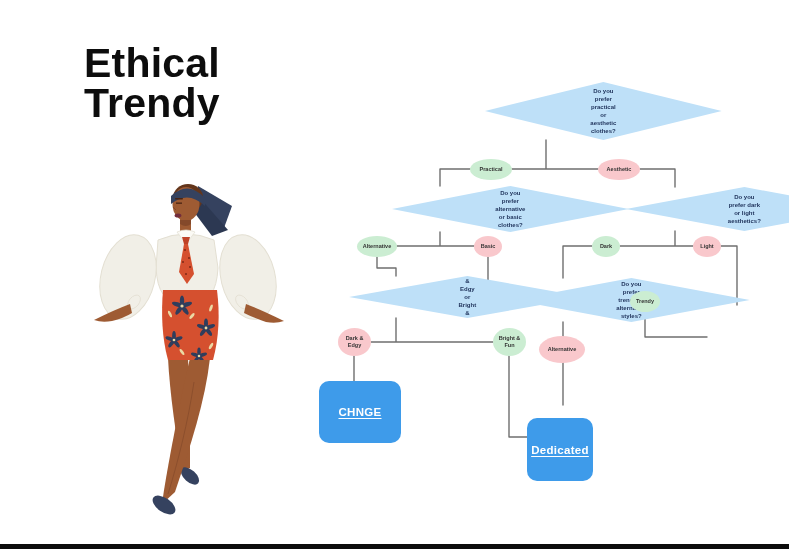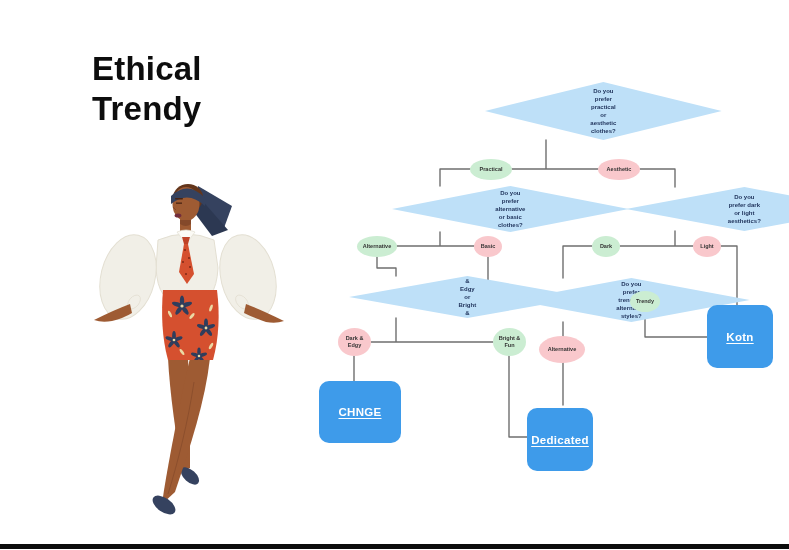--- a/index.html
+++ b/index.html
@@ -1,23 +1,23 @@
 <!DOCTYPE html>
 <html><head>
 <meta charset="utf-8">
 <style>
   html,body { margin:0; padding:0; background:#ffffff; }
   .canvas {
     position:relative; width:789px; height:550px; background:#ffffff;
     overflow:hidden; font-family:"Liberation Sans", sans-serif;
   }
   .title {
-    position:absolute; left:84px; top:49px; z-index:5;
-    font-size:33px; font-weight:800; line-height:40px;
-    color:#0d0d0d; letter-spacing:0.2px;margin-left:8px;
+    position:absolute; left:84px; top:43px; z-index:5;
+    font-size:41px; font-weight:800; line-height:40px;
+    color:#0d0d0d; letter-spacing:0.2px;
   }
   .title span { display:block; }
 
   .connectors { position:absolute; left:0; top:0; z-index:1; }
   .illustration { position:absolute; left:78px; top:172px; width:230px; height:350px; z-index:2; }
 
   .node {
     position:absolute; display:flex; align-items:center; justify-content:center;
     text-align:center; box-sizing:border-box;
   }
@@ -171,17 +171,16 @@
   <div class="node oval green" style="left:357px;top:236px;width:40px;height:21px">Alternative</div>
   <div class="node oval pink" style="left:474px;top:236px;width:28px;height:21px">Basic</div>
   <div class="node oval green" style="left:592px;top:236px;width:28px;height:21px">Dark</div>
   <div class="node oval pink" style="left:693px;top:236px;width:28px;height:21px">Light</div>
   <div class="node oval green" style="left:630px;top:291px;width:30px;height:21px">Trendy</div>
   <div class="node oval pink" style="left:338px;top:328px;width:33px;height:28px">Dark &amp; Edgy</div>
   <div class="node oval green" style="left:493px;top:328px;width:33px;height:28px">Bright &amp; Fun</div>
   <div class="node oval pink" style="left:539px;top:336px;width:46px;height:27px">Alternative</div>
 
   <div class="node result" style="left:319px;top:381px;width:82px;height:62px">CHNGE</div>
-  <div class="node result" style="left:527px;top:408px;width:66px;height:63px">Dedicated</div>
-  <div class="node result" style="left:707px;top:305px;width:66px;height:63px">Kotn</div>
+  <div class="node result" style="left:527px;top:418px;width:66px;height:63px">Dedicated</div>
 
   <div class="bottom-bar"></div>
 </div>
 
 </body></html>

